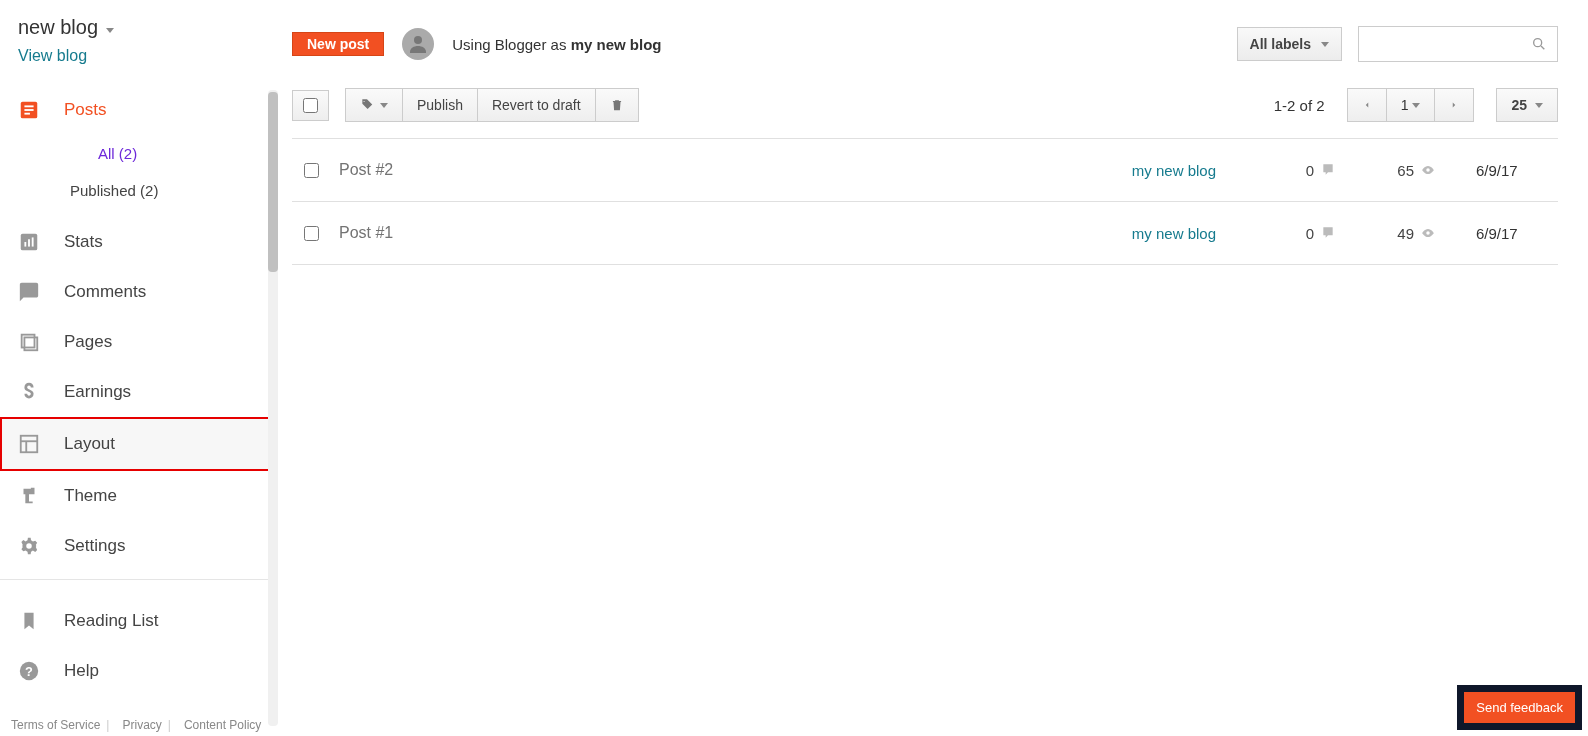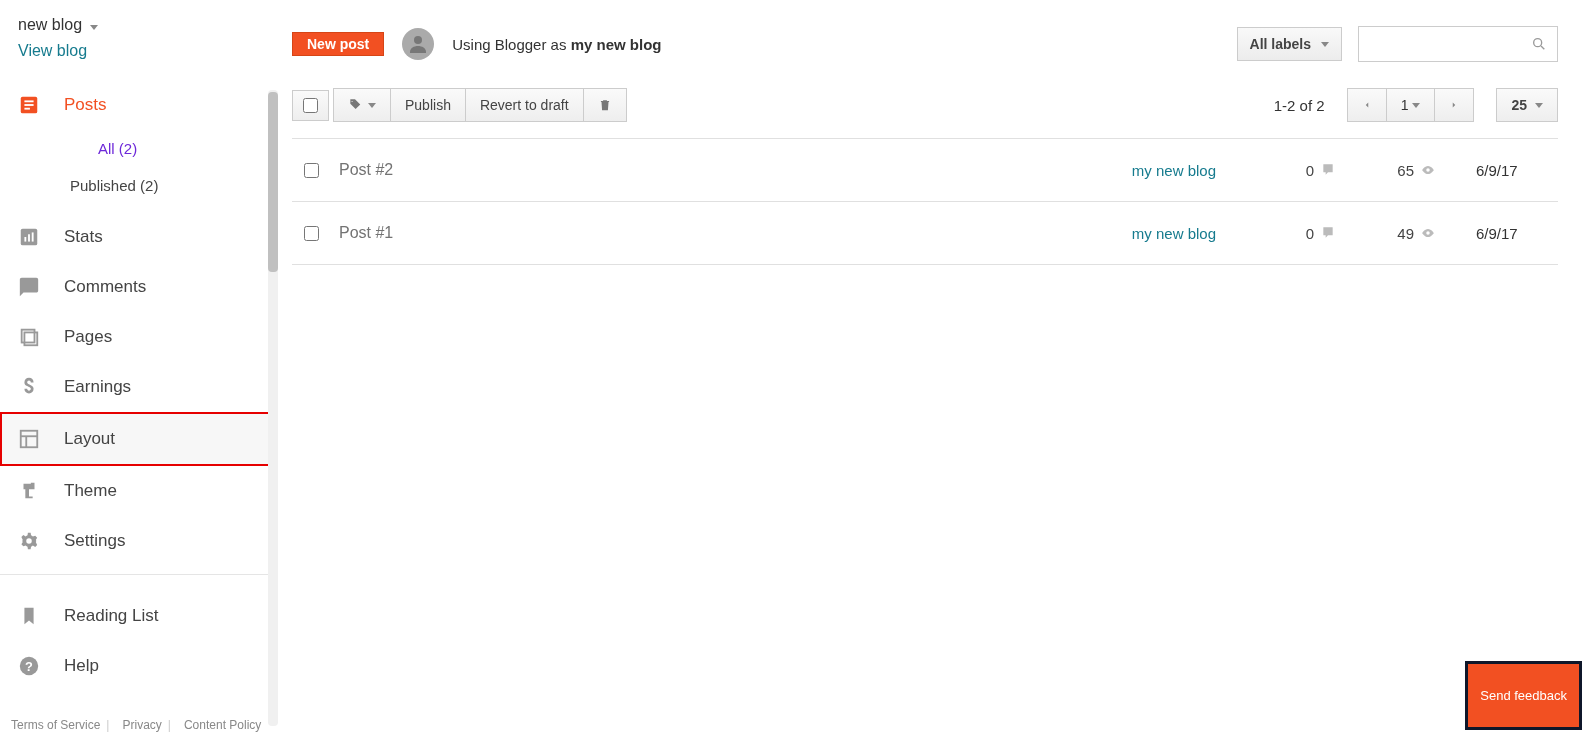--- a/index.html
+++ b/index.html
@@ -6,21 +6,21 @@
     body { font-family: Arial, sans-serif; font-size: 14px; color: #333; background: #fff; width: 1588px; height: 736px; overflow: hidden; position: relative; }
     
     .container { display: flex; height: 100%; }
     
     
     .sidebar { width: 278px; background: #fff; display: flex; flex-direction: column; position: relative; }
     .sidebar-scroll { position: absolute; right: 0; top: 90px; width: 10px; bottom: 10px; background: #f0f0f0; border-radius: 4px; }
     .sidebar-scroll-thumb { background: #c0c0c0; width: 10px; height: 180px; border-radius: 4px; margin-top: 2px; }
     
     .blog-selector { padding: 16px 18px 4px; display: flex; align-items: center; gap: 8px; cursor: pointer; }
-    .blog-selector-text { font-size: 16px; color: #333; }
+    .blog-selector-text { font-size: 20px; color: #333; }
     
     .view-blog-link { padding: 4px 18px 12px; color: #167b8e; font-size: 16px; }
     
     .nav-list { list-style: none; margin-top: 8px; }
     .nav-item { display: flex; align-items: center; padding: 14px 18px; gap: 24px; cursor: pointer; }
     .nav-item.active { color: #f25022; }
     .nav-item-icon { width: 22px; height: 22px; display: flex; align-items: center; justify-content: center; }
     .nav-item-icon svg { width: 22px; height: 22px; fill: #999; }
     .nav-item.active .nav-item-icon svg { fill: #f25022; }
     .nav-item-label { font-size: 17px; color: #444; }
@@ -30,37 +30,37 @@
     .nav-sub-item { padding: 10px 0; font-size: 15px; color: #444; cursor: pointer; }
     .nav-sub-item.active { color: #6d28d9; margin-left: 28px; }
     
     .nav-item.layout-highlight { border: 2px solid #e60000; background: #f7f7f7; margin-left: 0; padding-left: 16px; }
     
     .nav-divider { height: 1px; background: #e5e5e5; margin: 8px 0; }
     
     .footer-links { position: absolute; bottom: 4px; left: 4px; font-size: 12px; color: #888; display: flex; gap: 6px; align-items: center; }
     .footer-links span.sep { color: #ccc; }
     .footer-links a { color: #888; text-decoration: none; margin-left: 7px; }
-    .feedback-btn { position: absolute; bottom: 6px; right: 6px; background: #f25022; color: #fff; border: 3px solid #0f172a; padding: 24px 12px; font-size: 13px; cursor: pointer; }
+    .feedback-btn { position: absolute; bottom: 6px; right: 6px; background: #f25022; color: #fff; border: 7px solid #0f172a; padding: 8px 12px; font-size: 13px; cursor: pointer; }
     
     
     .main { flex: 1; padding: 0 30px 0 14px; position: relative; }
     .main-top { display: flex; align-items: center; padding: 26px 0 22px 0; gap: 18px; }
     .new-post-btn { background: #f25022; color: #fff; border: 1px solid #d64516; padding: 3px 14px; font-size: 14px; font-weight: bold; cursor: pointer; }
     .avatar-circ { width: 32px; height: 32px; border-radius: 50%; background: #aaa; display: flex; align-items: center; justify-content: center; }
     .using-blogger { font-size: 15px; color: #333; }
     .using-blogger strong { font-weight: bold; }
     
     .main-top-right { margin-left: auto; display: flex; gap: 16px; align-items: center; }
     .labels-dd { background: linear-gradient(#f9f9f9,#ececec); border: 1px solid #ccc; padding: 8px 12px; display: flex; align-items: center; gap: 10px; cursor: pointer; font-size: 14px; font-weight: bold; color: #444; }
     .search-box { border: 1px solid #ccc; width: 200px; height: 36px; display: flex; align-items: center; padding: 0 10px; justify-content: flex-end; }
     .search-box svg { width: 16px; height: 16px; fill: #999; }
     
     .toolbar-row { display: flex; align-items: center; justify-content: space-between; padding: 4px 0 16px 0; }
-    .toolbar-left { display: flex; gap: 4px; align-items: center; border-radius: 9px; }
+    .toolbar-left { display: flex; gap: 16px; align-items: center; border-radius: 9px; }
     .checkbox-box { border: 1px solid #ccc; background: linear-gradient(#fafafa,#eee); padding: 7px 10px; display: flex; align-items: center; }
     .btn-group { display: flex; }
     .btn-group .tb-btn { border: 1px solid #ccc; background: linear-gradient(#fafafa,#eee); padding: 8px 14px; font-size: 14px; color: #444; cursor: pointer; display: flex; align-items: center; gap: 6px; }
     .btn-group .tb-btn + .tb-btn { border-left: none; }
     .tb-btn svg { width: 14px; height: 14px; fill: #777; }
     input[type="checkbox"].tbl-chk { width: 15px; height: 15px; accent-color: #999; cursor: pointer; }
     
     .toolbar-right { display: flex; align-items: center; gap: 22px; }
     .page-range { font-size: 15px; color: #333; }
     .pager-group { display: flex; }

